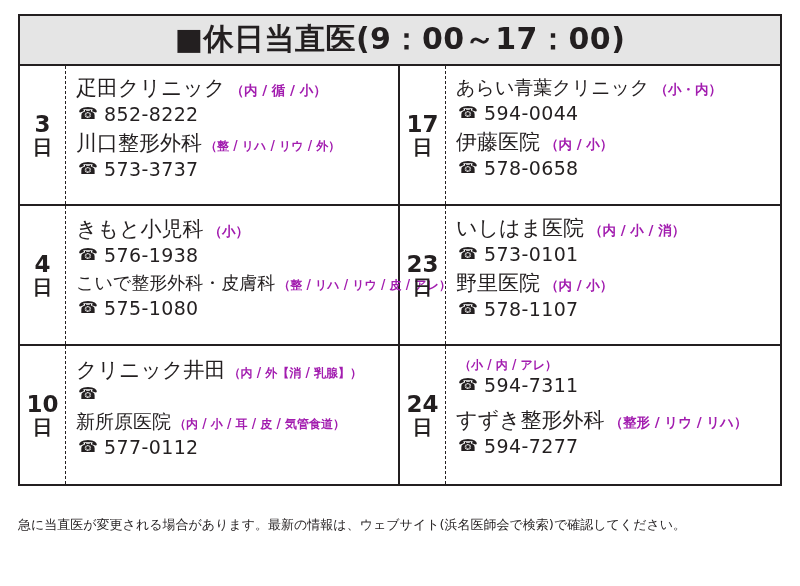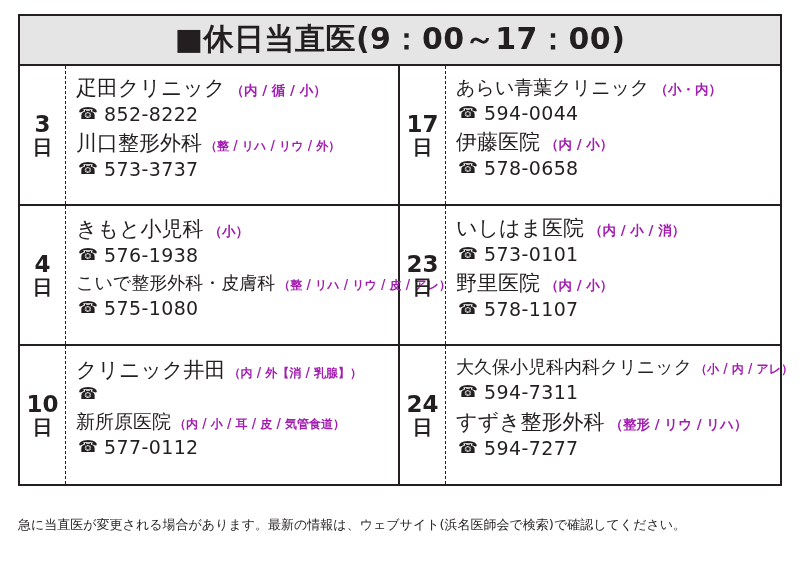--- a/index.html
+++ b/index.html
@@ -336,21 +336,20 @@
         <div class="half">
           <div class="daycell">
             <div class="day">
               <span class="num">24</span>
               <span class="kanji">日</span>
             </div>
           </div>
           <div class="entries">
             <div class="entry">
               <div class="clinic-line">
-                <span class="clinic-name xs">大久保小児科内科クリニック</span>
                 <span class="depts tiny">（小 / 内 / アレ）</span>
               </div>
               <div class="tel-line">
                 <span class="tel-icon">☎</span>
                 <span class="tel-num">594-7311</span>
               </div>
             </div>
             <div class="entry">
               <div class="clinic-line">
                 <span class="clinic-name">すずき整形外科</span>

